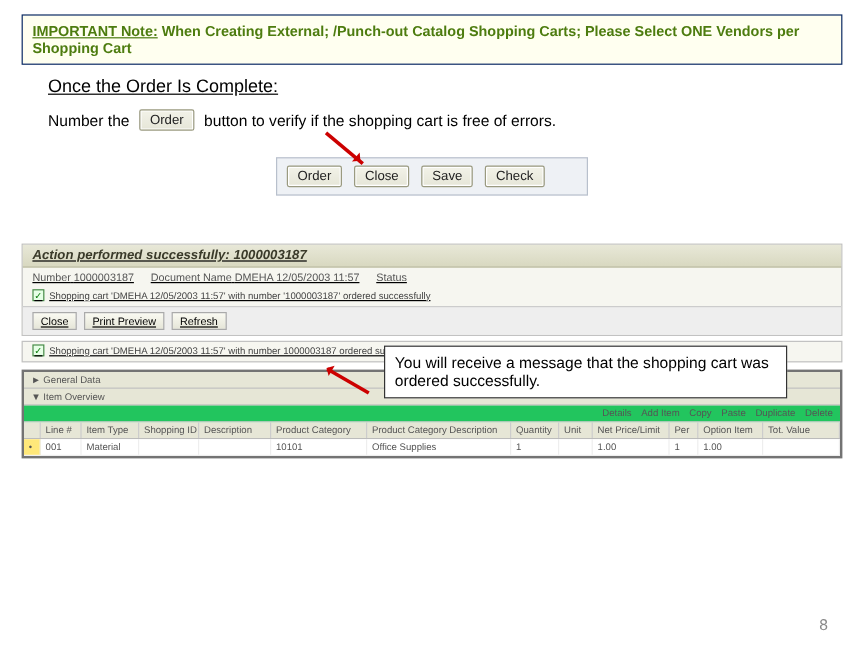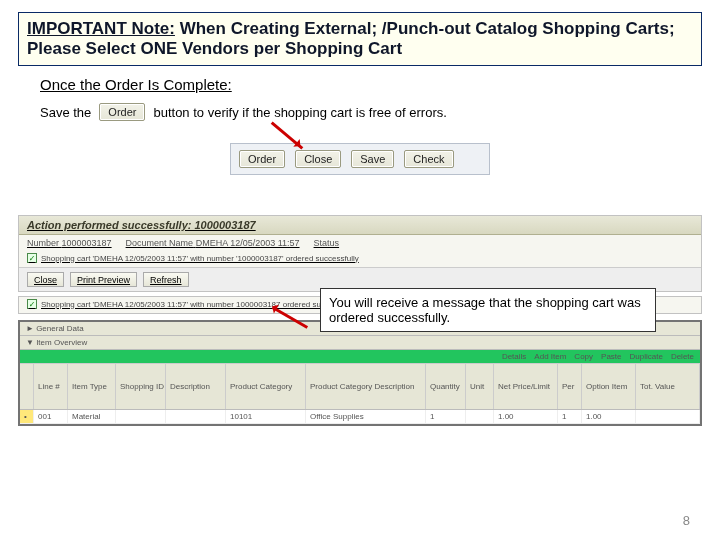--- a/index.html
+++ b/index.html
@@ -11,23 +11,23 @@
     background: #fff;
     position: relative;
     overflow: hidden;
     font-size: 12px;
   }
   .note-box {
     margin: 12px 18px 10px 18px;
     border: 1px solid #0a2a66;
     background: #fffff0;
     padding: 6px 8px;
-    font-size: 17px;
+    font-size: 12px;
     font-weight: bold;
-    color: #0f172a;
+    color: #4d7c0f;
   }
   .note-box u { text-decoration: underline; }
   .heading {
     margin: 6px 0 10px 40px;
     font-size: 15px;
     font-weight: normal;
     text-decoration: underline;
   }
   .line1 {
     margin-left: 40px;
@@ -180,21 +180,21 @@
     display: flex;
     gap: 8px;
     justify-content: flex-end;
   }
   .t-cols {
     background: #e6e6d6;
     border-bottom: 1px solid #bbb;
     display: flex;
   }
   .t-cols span {
-    padding: 18px 4px;
+    padding: 2px 4px;
     border-right: 1px solid #ccc;
     white-space: nowrap;
     overflow: hidden;
   }
   .t-row {
     background: #fff;
     border-bottom: 1px solid #eee;
     display: flex;
   }
   .t-row span {
@@ -215,21 +215,21 @@
 </head>
 <body>
 
 <div class="note-box">
   <u><span>IMPORTANT Note:</span></u><span> When Creating External; /Punch-out Catalog Shopping Carts; Please Select ONE Vendors per Shopping Cart</span>
 </div>
 
 <div class="heading">Once the Order Is Complete:</div>
 
 <div class="line1">
-  <span>Save the</span>
+  <span>Number the</span>
   <span class="sap-btn">Order</span>
   <span>button to verify if the shopping cart is free of errors.</span>
 </div>
 
 <div class="button-row">
   <div class="arrow-red"></div>
   <span class="sap-btn">Order</span>
   <span class="sap-btn">Close</span>
   <span class="sap-btn">Save</span>
   <span class="sap-btn">Check</span>

